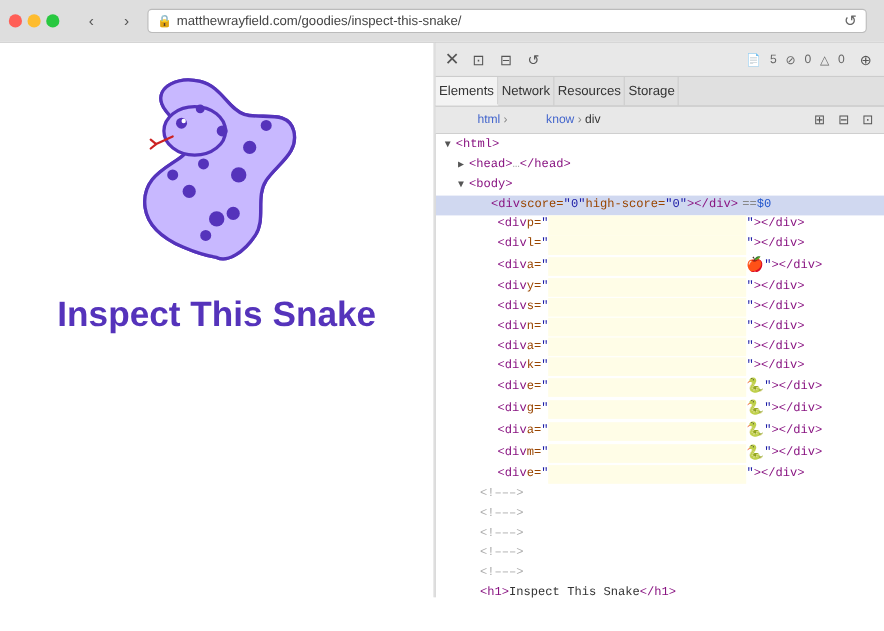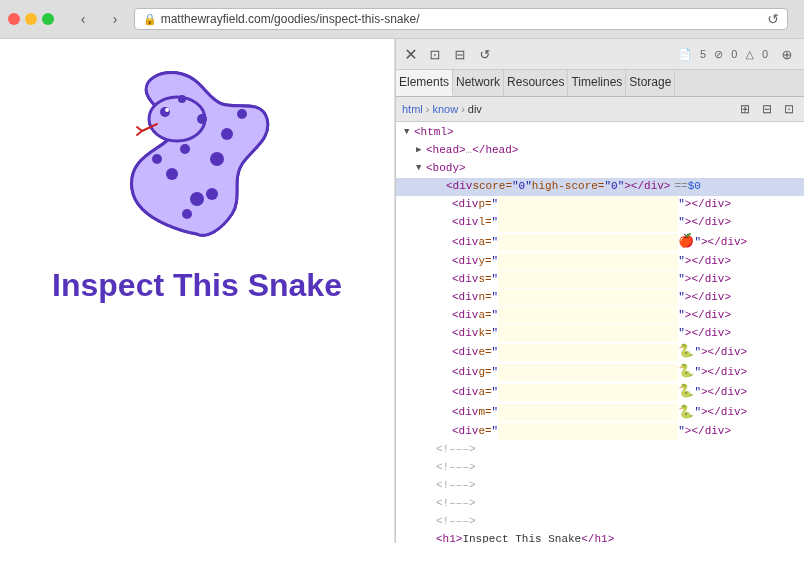--- a/index.html
+++ b/index.html
@@ -170,20 +170,21 @@
       background: #e8e8e8;
       border-bottom: 1px solid #ccc;
       padding: 3px 6px;
       gap: 2px;
       font-size: 11px;
       color: #555;
     }
     .bc-item {
       color: #4466cc;
       cursor: pointer;
+      margin-left: 32px;
     }
     .bc-sep { color: #888; margin: 0 1px; }
     .bc-current { color: #333; }
     .bc-icons {
       margin-left: auto;
       display: flex; gap: 4px;
     }
     .bc-icon-btn {
       width: 18px; height: 18px;
       font-size: 12px; color: #555;
@@ -310,21 +311,20 @@
         <span>△</span>
         <span>0</span>
         <button class="dt-icon-btn">⊕</button>
       </div>
     </div>
 
     <div class="devtools-tabs">
       <div class="dt-tab active">Elements</div>
       <div class="dt-tab">Network</div>
       <div class="dt-tab">Resources</div>
-      <div class="dt-tab">Timelines</div>
       <div class="dt-tab">Storage</div>
 
     </div>
 
     <div class="breadcrumb-bar">
       <span class="bc-item">html</span>
       <span class="bc-sep">›</span>
       <span class="bc-item">know</span>
       <span class="bc-sep">›</span>
       <span class="bc-current">div</span>

